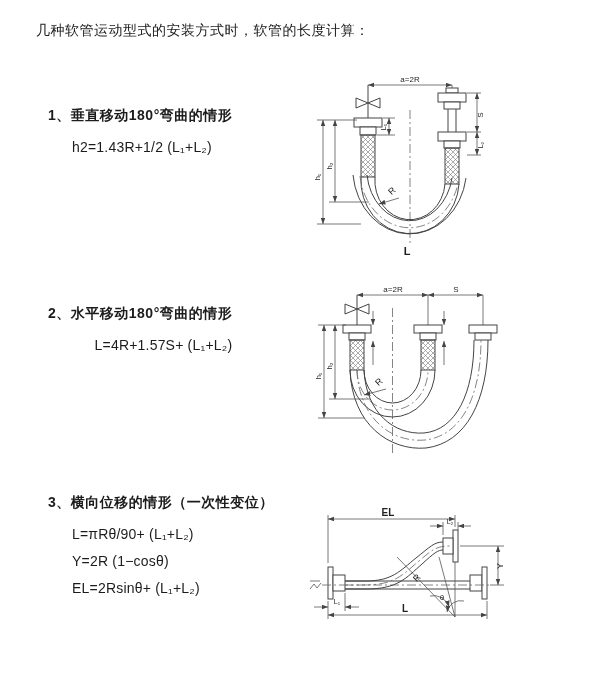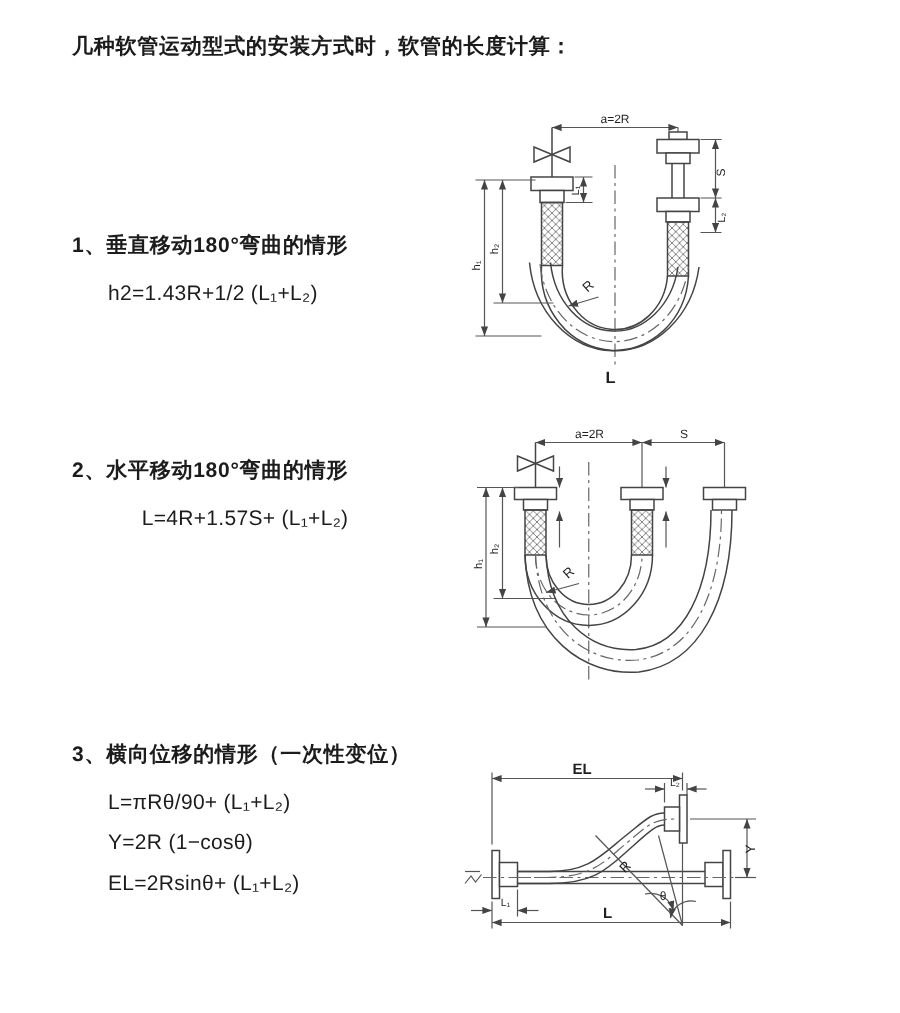--- a/index.html
+++ b/index.html
@@ -2,25 +2,25 @@
 <html><head>
 <meta charset="utf-8">
 <style>
   html,body{margin:0;padding:0;}
   body{
     width:600px;height:675px;position:relative;overflow:hidden;
     background:#ffffff;color:#1c1c1c;
     font-family:"Liberation Sans","DejaVu Sans",sans-serif;
   }
   .page-title{
-    position:absolute;left:48px;top:22px;
-    font-size:14px;font-weight:bold;letter-spacing:.5px;white-space:nowrap;
+    position:absolute;left:36px;top:22px;
+    font-size:14px;font-weight:normal;letter-spacing:.5px;white-space:nowrap;
   }
   .section{position:absolute;left:48px;}
-  .sec1{top:107px;margin-top:48px;} .sec2{top:305px;text-align:right;} .sec3{top:494px;}
+  .sec1{top:107px;} .sec2{top:305px;text-align:right;} .sec3{top:494px;}
   .heading{font-size:14px;font-weight:bold;letter-spacing:.5px;margin:0 0 9px 0;white-space:nowrap;}
   .formula{font-size:14px;line-height:27px;height:27px;margin:0 0 0 24px;white-space:nowrap;letter-spacing:.2px;}
   .diagram{position:absolute;}
   .d1{left:303px;top:72px;} .d2{left:298px;top:283px;} .d3{left:300px;top:503px;}
   svg{display:block;}
   svg text{fill:#1f1f1f;font-family:"Liberation Sans","DejaVu Sans",sans-serif;}
   .geo{stroke:#444;stroke-width:1;fill:none;}
   .geo-thin{stroke:#555;stroke-width:.8;fill:none;}
   .dim{stroke:#555;stroke-width:.8;fill:none;}
   .cdash{stroke:#666;stroke-width:.8;fill:none;stroke-dasharray:9 3 2 3;}

